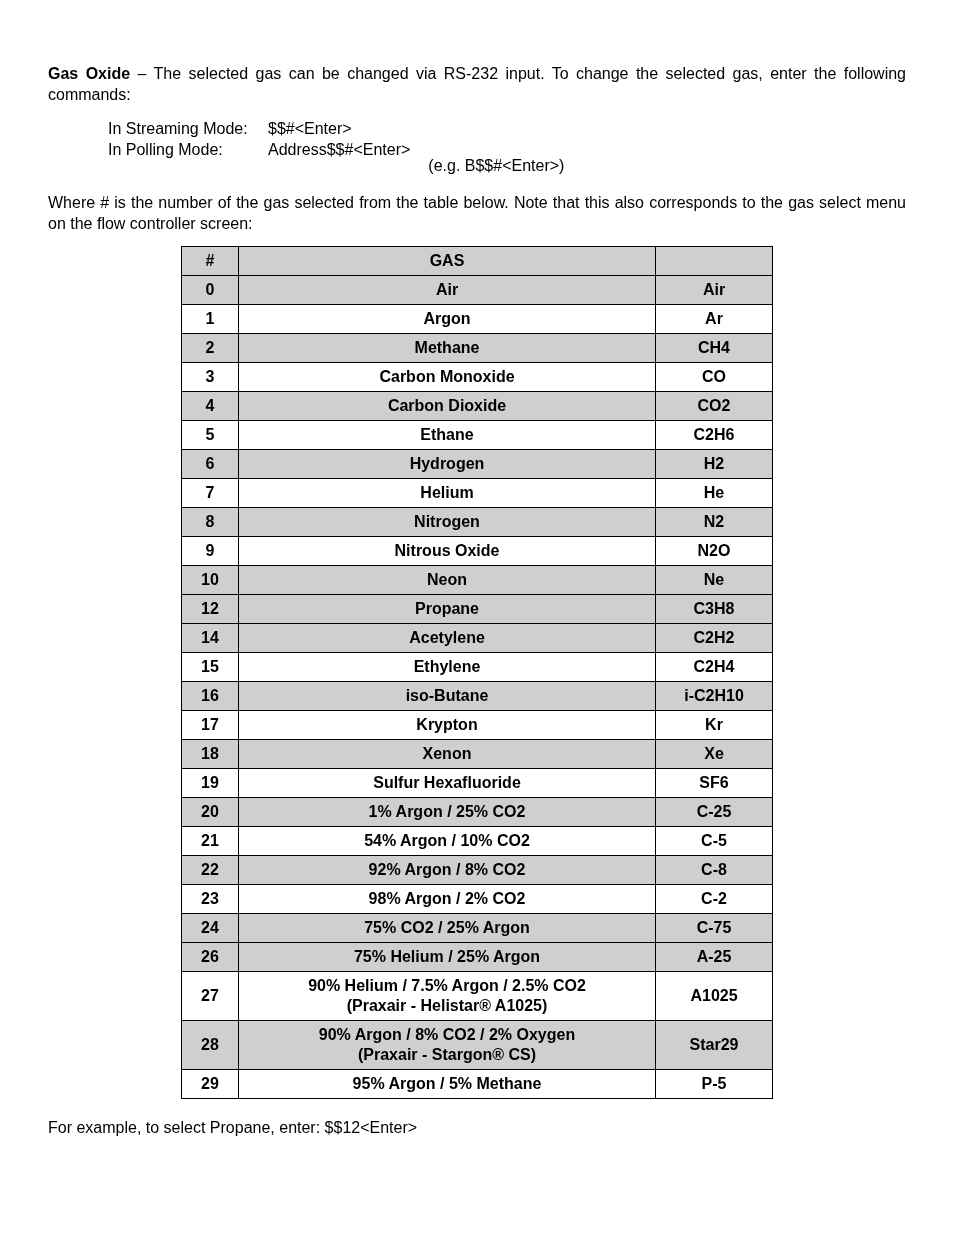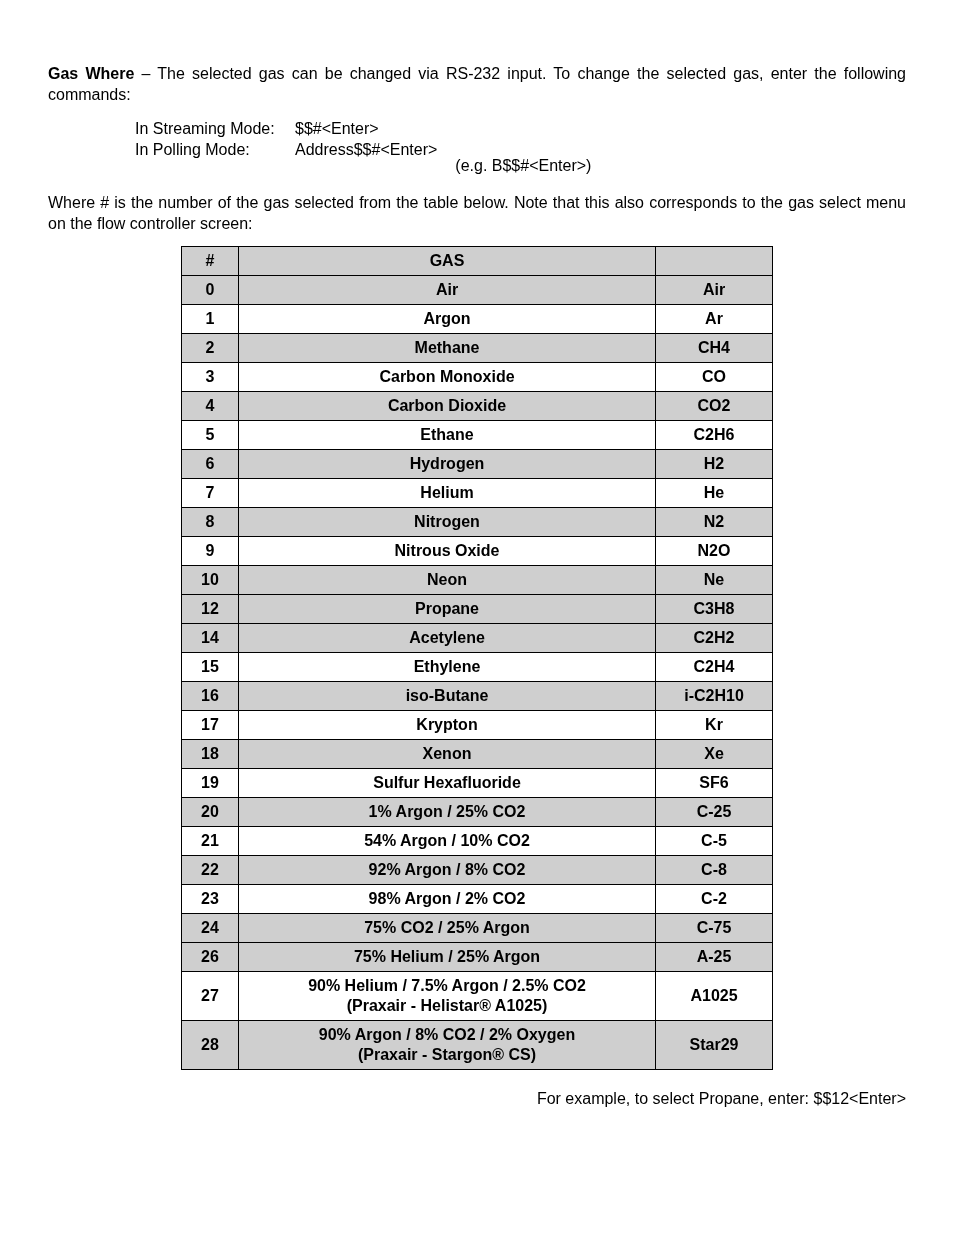--- a/index.html
+++ b/index.html
@@ -14,45 +14,45 @@
   .para {
     text-align: justify;
     margin-bottom: 8px;
     line-height: 1.3;
   }
   .commands {
     margin: 12px 0 12px 60px;
     line-height: 1.35;
   }
   .cmd-row { display: flex; }
-  .cmd-label { width: 160px; margin-left: 27px; }
+  .cmd-label { width: 160px; }
   .cmd-val { }
   .cmd-eg { margin-left: 18px; margin-top: 16px; }
   table {
     border-collapse: collapse;
     margin: 12px auto 18px auto;
   }
   th, td {
     border: 1px solid #000;
     padding: 4px 8px;
     text-align: center;
     font-weight: bold;
     line-height: 1.25;
   }
   th.num, td.num { width: 40px; }
   th.gas, td.gas { width: 400px; }
   th.sym, td.sym { width: 100px; }
   tr.shaded td, tr.shaded th { background: #cfcfcf; }
-  .example { margin-top: 20px; text-align: right; }
+  .example { margin-top: 20px; }
 </style>
 </head>
 <body>
 
 <p class="para">
-  <b>Gas Where</b><span> – The selected gas can be changed via RS-232 input. To change the selected gas, enter the following commands:</span>
+  <b>Gas Oxide</b><span> – The selected gas can be changed via RS-232 input. To change the selected gas, enter the following commands:</span>
 </p>
 
 <div class="commands">
   <div class="cmd-row">
     <span class="cmd-label">In Streaming Mode:</span>
     <span class="cmd-val">$$#&lt;Enter&gt;</span>
   </div>
   <div class="cmd-row">
     <span class="cmd-label">In Polling Mode:</span>
     <span class="cmd-val">Address$$#&lt;Enter&gt;</span>
@@ -194,16 +194,21 @@
       <tr>
         <td class="num">27</td>
         <td class="gas">90% Helium / 7.5% Argon / 2.5% CO2<br>(Praxair - Helistar® A1025)</td>
         <td class="sym">A1025</td>
       </tr>
       <tr class="shaded">
         <td class="num">28</td>
         <td class="gas">90% Argon / 8% CO2 / 2% Oxygen<br>(Praxair - Stargon® CS)</td>
         <td class="sym">Star29</td>
       </tr>
+      <tr>
+        <td class="num">29</td>
+        <td class="gas">95% Argon / 5% Methane</td>
+        <td class="sym">P-5</td>
+      </tr>
     </tbody>
 </table>
 
 <p class="example">For example, to select Propane, enter:  $$12&lt;Enter&gt;</p>
 
 </body></html>

